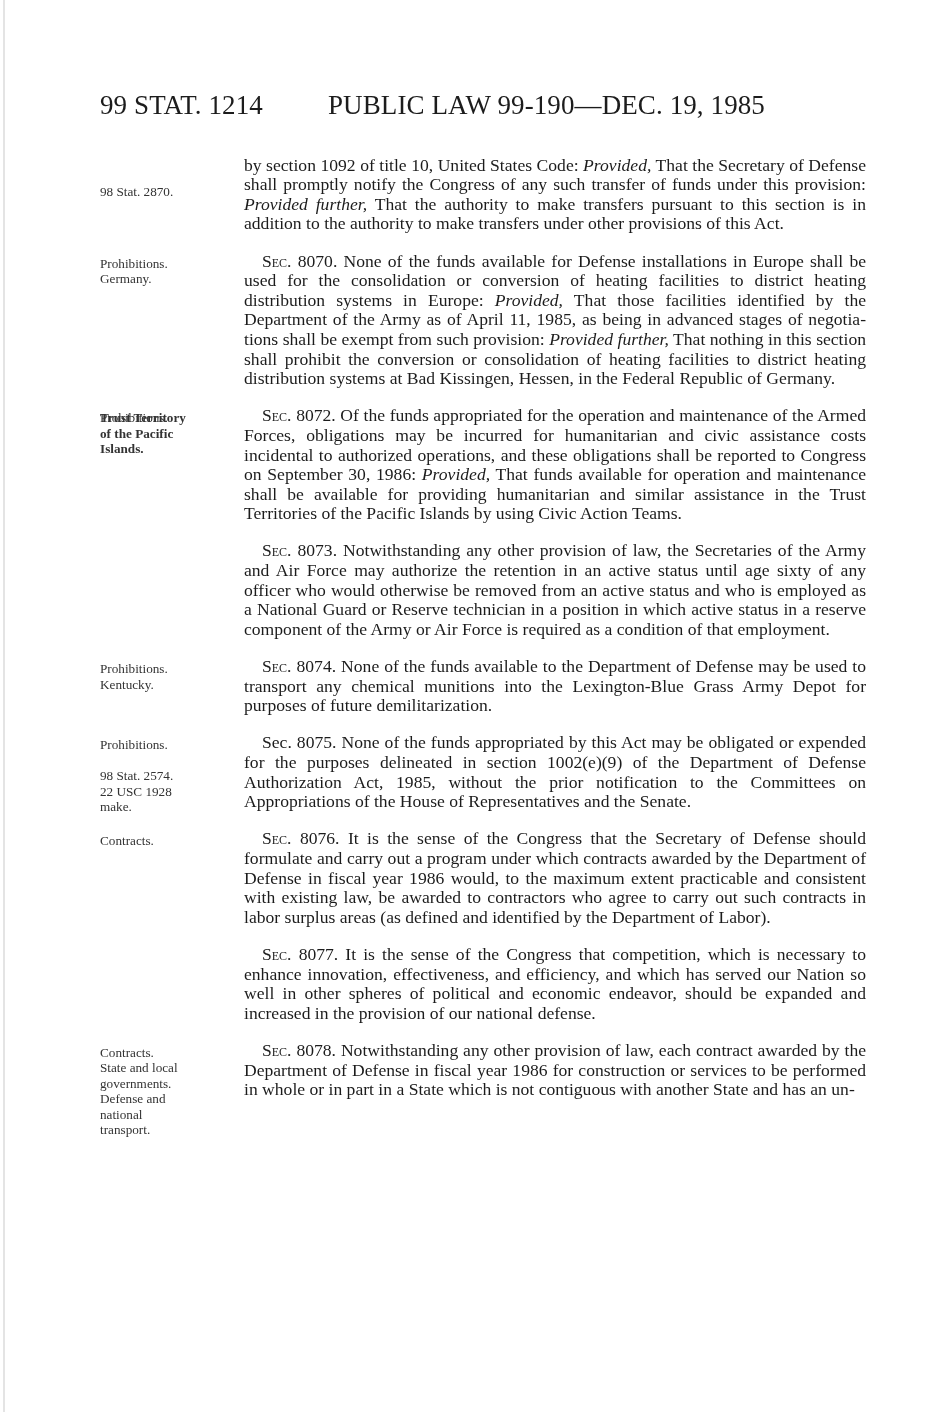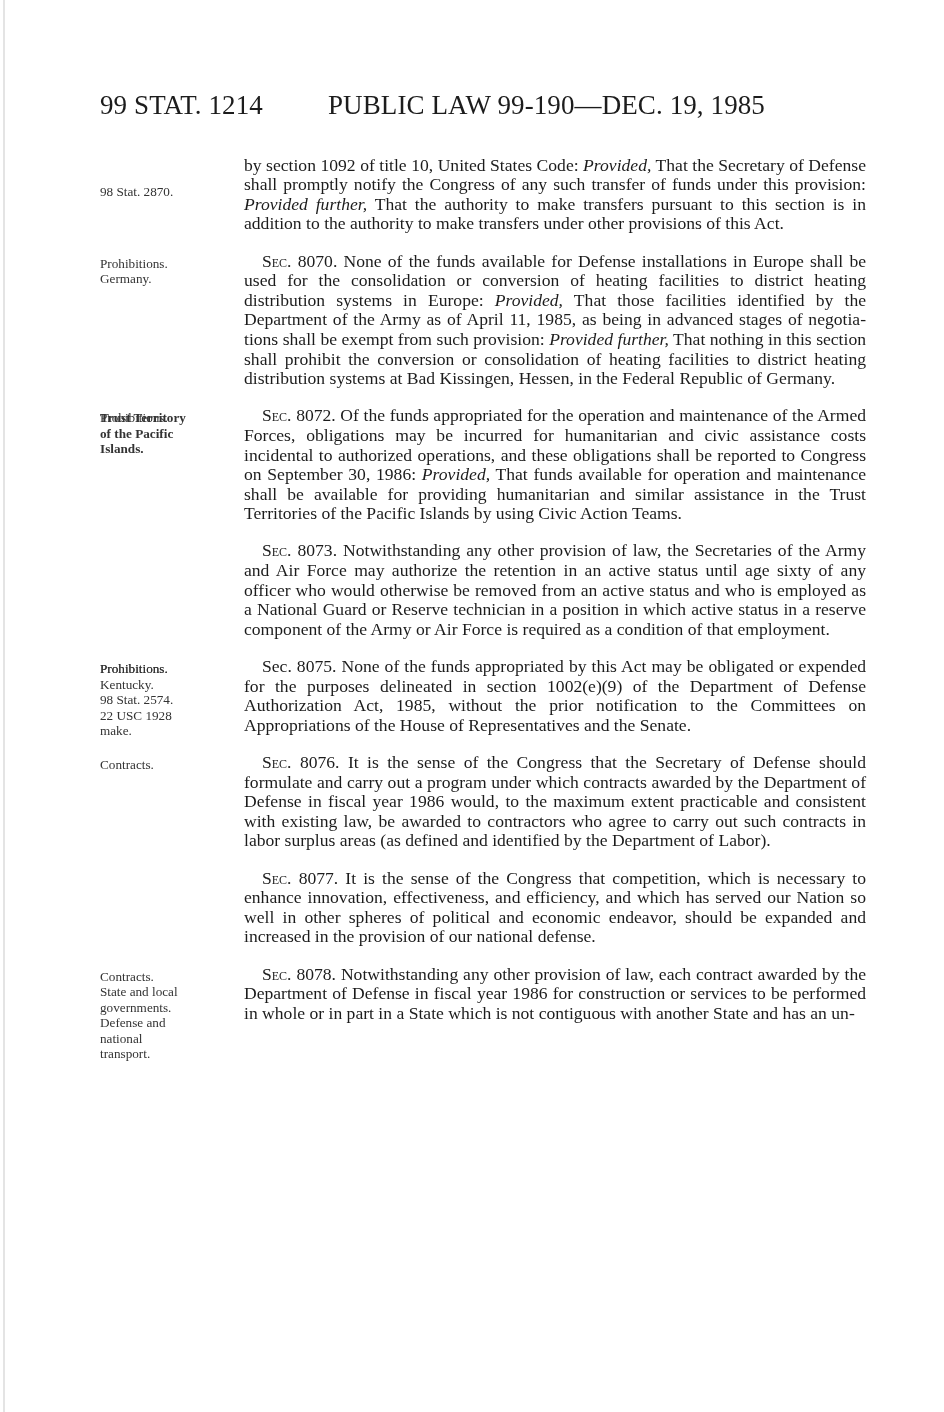--- a/index.html
+++ b/index.html
@@ -118,20 +118,21 @@
       <p class="text indent"><span class="sc">Sec.</span><span> 8072. </span><span>Of the funds appropriated for the operation and mainte­nance of the Armed Forces, obligations may be incurred for humani­tarian and civic assistance costs incidental to authorized operations, and these obligations shall be reported to Congress on September 30, 1986: </span><em>Provided,</em><span> That funds available for operation and maintenance shall be available for providing humanitarian and similar assistance in the Trust Territories of the Pacific Islands by using Civic Action Teams.</span></p>
     </div>
     <div class="section">
       <p class="text indent"><span class="sc">Sec.</span><span> 8073. </span><span>Notwithstanding any other provision of law, the Sec­retaries of the Army and Air Force may authorize the retention in an active status until age sixty of any officer who would otherwise be removed from an active status and who is employed as a National Guard or Reserve technician in a position in which active status in a reserve component of the Army or Air Force is required as a condition of that employment.</span></p>
     </div>
     <div class="section">
       <div class="margin-note" style="top: 4px;">
         <span>Prohibitions.</span>
         <span>Kentucky.</span>
       </div>
+      <p class="text indent"><span class="sc">Sec.</span><span> 8074. </span><span>None of the funds available to the Department of Defense may be used to transport any chemical munitions into the Lexington-Blue Grass Army Depot for purposes of future demili­tarization.</span></p>
     </div>
     <div class="section">
       <div class="margin-note" style="top: 4px;">
         <span>Prohibitions.</span>
         <span>&nbsp;</span>
         <span>98 Stat. 2574.</span>
         <span>22 USC 1928</span>
         <span>make.</span>
       </div>
       <p class="text indent"><span>Sec.</span><span> 8075. </span><span>None of the funds appropriated by this Act may be obligated or expended for the purposes delineated in section 1002(e)(9) of the Department of Defense Authorization Act, 1985, without the prior notification to the Committees on Appropriations of the House of Representatives and the Senate.</span></p>

